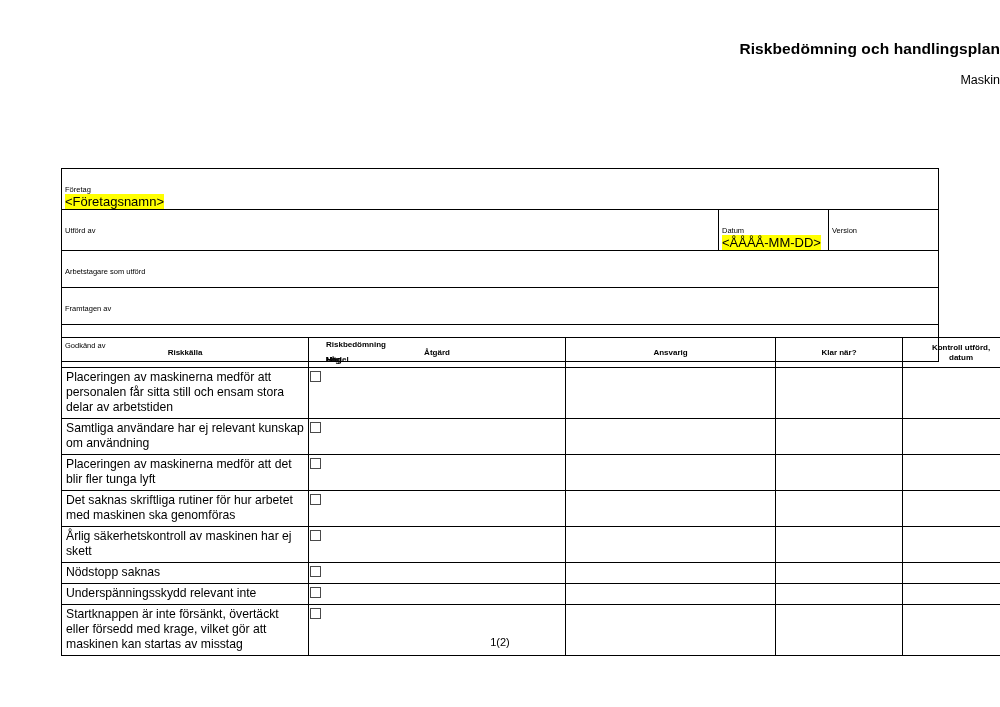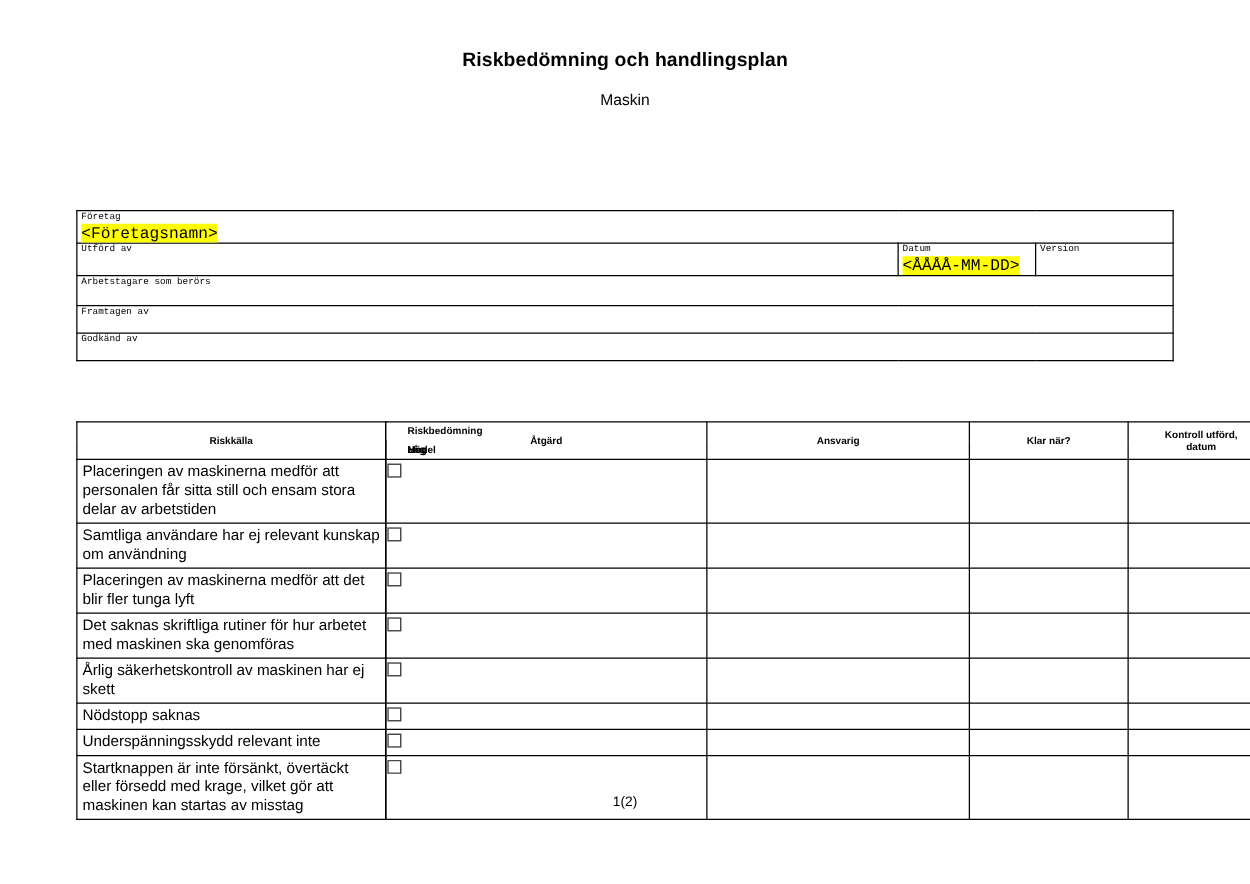--- a/index.html
+++ b/index.html
@@ -21,21 +21,21 @@
     width: 1000px;
     height: 707px;
     background: #ffffff;
   }
   
   .title-block {
     position: absolute;
     left: 0;
     top: 40px;
     width: 1000px;
-    text-align: center;
+    text-align: right;
   }
   .doc-title {
     font-size: 15.5px;
     font-weight: bold;
     letter-spacing: 0.1px;
     line-height: 18px;
   }
   .doc-subtitle {
     font-size: 12.5px;
     font-weight: normal;
@@ -47,23 +47,22 @@
     position: absolute;
     left: 61px;
     top: 168px;
     width: 877px;
     border-collapse: collapse;
     table-layout: fixed;
   }
   .info-table td {
     border: 1px solid #000000;
     vertical-align: top;
-    padding: 1px 2px 0 3px;
+    padding: 16px 2px 0 3px;
     font-size: 10px;
-    font-family: Liberation Mono, monospace;
   }
   .lbl {
     font-size: 7.5px;
     line-height: 9px;
     display: block;
     color: #000;
   }
   .val {
     font-size: 13px;
     line-height: 15px;
@@ -182,21 +181,21 @@
           <span class="lbl">Datum</span>
           <span class="val hl">&lt;ÅÅÅÅ-MM-DD&gt;</span>
         </td>
         <td>
           <span class="lbl">Version</span>
           <span class="val"></span>
         </td>
       </tr>
       <tr class="row-h-c">
         <td colspan="3">
-          <span class="lbl">Arbetstagare som berörs</span>
+          <span class="lbl">Arbetstagare som utförd</span>
           <span class="val"></span>
         </td>
       </tr>
       <tr class="row-h-d">
         <td colspan="3">
           <span class="lbl">Framtagen av</span>
           <span class="val"></span>
         </td>
       </tr>
       <tr class="row-h-d">

